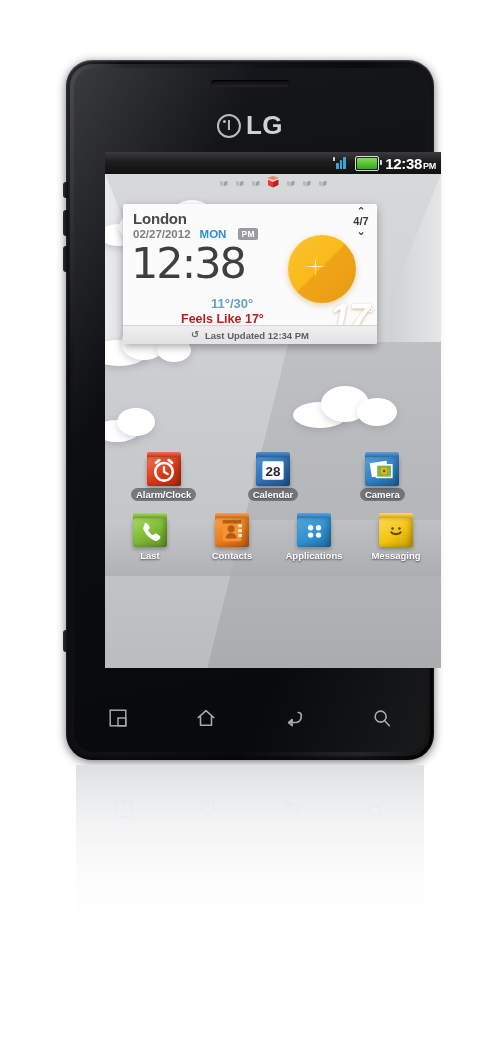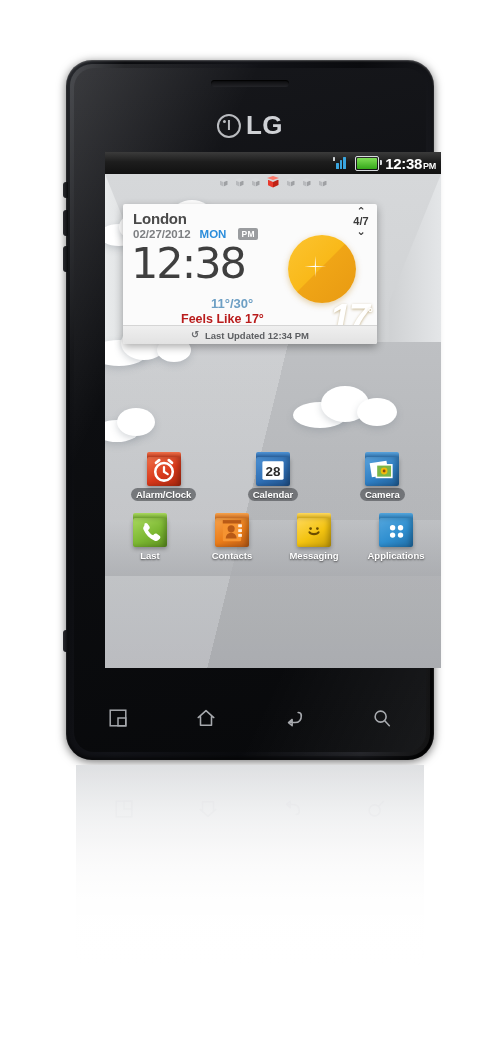--- a/index.html
+++ b/index.html
@@ -393,46 +393,46 @@
                 <rect x="16.4" y="14.8" width="2.6" height="2" fill="#fff" opacity=".85"></rect>
                 <circle cx="11.4" cy="11.2" r="2.5" fill="#b85a16"></circle>
                 <path d="M7.6 18c0-2.4 1.7-4 3.8-4s3.8 1.6 3.8 4z" fill="#b85a16"></path>
               </svg>
             </div>
             <div class="lbl plain">Contacts</div>
           </div>
           <div class="app">
             <div class="ibox">
               <div class="cube3d">
-                <div class="lid" style="background: linear-gradient(rgb(255, 217, 92), rgb(196, 155, 8));"></div>
-                <div class="face" style="background: linear-gradient(150deg, rgb(255, 217, 92) 0%, rgb(243, 195, 16) 55%, rgb(196, 155, 8) 100%); box-shadow: rgba(0, 0, 0, 0.22) -3px 0px 5px inset, rgba(0, 0, 0, 0.3) 0px 2px 4px;"></div>
-              </div>
-              <svg viewBox="0 0 24 24" width="34" height="34" style="position: absolute; left: 0px; top: 0px;">
-                <circle cx="9.6" cy="11" r=".95" fill="#6b4d00"></circle>
-                <circle cx="14.4" cy="11" r=".95" fill="#6b4d00"></circle>
-                <path d="M8.8 13.6c1 1.7 5.4 1.7 6.4 0" stroke="#6b4d00" stroke-width="1.5" fill="none" stroke-linecap="round"></path>
-              </svg>
-            </div>
-            <div class="lbl plain">Messaging</div>
-          </div>
-          <div class="app">
-            <div class="ibox">
-              <div class="cube3d">
                 <div class="lid" style="background: linear-gradient(rgb(84, 166, 221), rgb(31, 107, 163));"></div>
                 <div class="face" style="background: linear-gradient(150deg, rgb(84, 166, 221) 0%, rgb(47, 143, 208) 55%, rgb(31, 107, 163) 100%); box-shadow: rgba(0, 0, 0, 0.22) -3px 0px 5px inset, rgba(0, 0, 0, 0.3) 0px 2px 4px;"></div>
               </div>
               <svg viewBox="0 0 24 24" width="34" height="34" style="position: absolute; left: 0px; top: 0px;">
                 <circle cx="9.6" cy="10.4" r="1.9" fill="#fff"></circle>
                 <circle cx="15.2" cy="10.4" r="1.9" fill="#fff"></circle>
                 <circle cx="9.6" cy="15.6" r="1.9" fill="#fff"></circle>
                 <circle cx="15.2" cy="15.6" r="1.9" fill="#fff"></circle>
               </svg>
             </div>
             <div class="lbl plain">Applications</div>
           </div>
+          <div class="app">
+            <div class="ibox">
+              <div class="cube3d">
+                <div class="lid" style="background: linear-gradient(rgb(255, 217, 92), rgb(196, 155, 8));"></div>
+                <div class="face" style="background: linear-gradient(150deg, rgb(255, 217, 92) 0%, rgb(243, 195, 16) 55%, rgb(196, 155, 8) 100%); box-shadow: rgba(0, 0, 0, 0.22) -3px 0px 5px inset, rgba(0, 0, 0, 0.3) 0px 2px 4px;"></div>
+              </div>
+              <svg viewBox="0 0 24 24" width="34" height="34" style="position: absolute; left: 0px; top: 0px;">
+                <circle cx="9.6" cy="11" r=".95" fill="#6b4d00"></circle>
+                <circle cx="14.4" cy="11" r=".95" fill="#6b4d00"></circle>
+                <path d="M8.8 13.6c1 1.7 5.4 1.7 6.4 0" stroke="#6b4d00" stroke-width="1.5" fill="none" stroke-linecap="round"></path>
+              </svg>
+            </div>
+            <div class="lbl plain">Messaging</div>
+          </div>
         </div>
     </div>
 
     <div class="navbar"></div>
   </div>
 
   <div id="nav-strip">
       <svg viewBox="0 0 24 24" class="navico">
         <rect x="3.5" y="3.5" width="17" height="17" fill="none" stroke="#c9ccd1" stroke-width="1.6"></rect>
         <rect x="12" y="12" width="8.5" height="8.5" fill="none" stroke="#c9ccd1" stroke-width="1.6"></rect>

